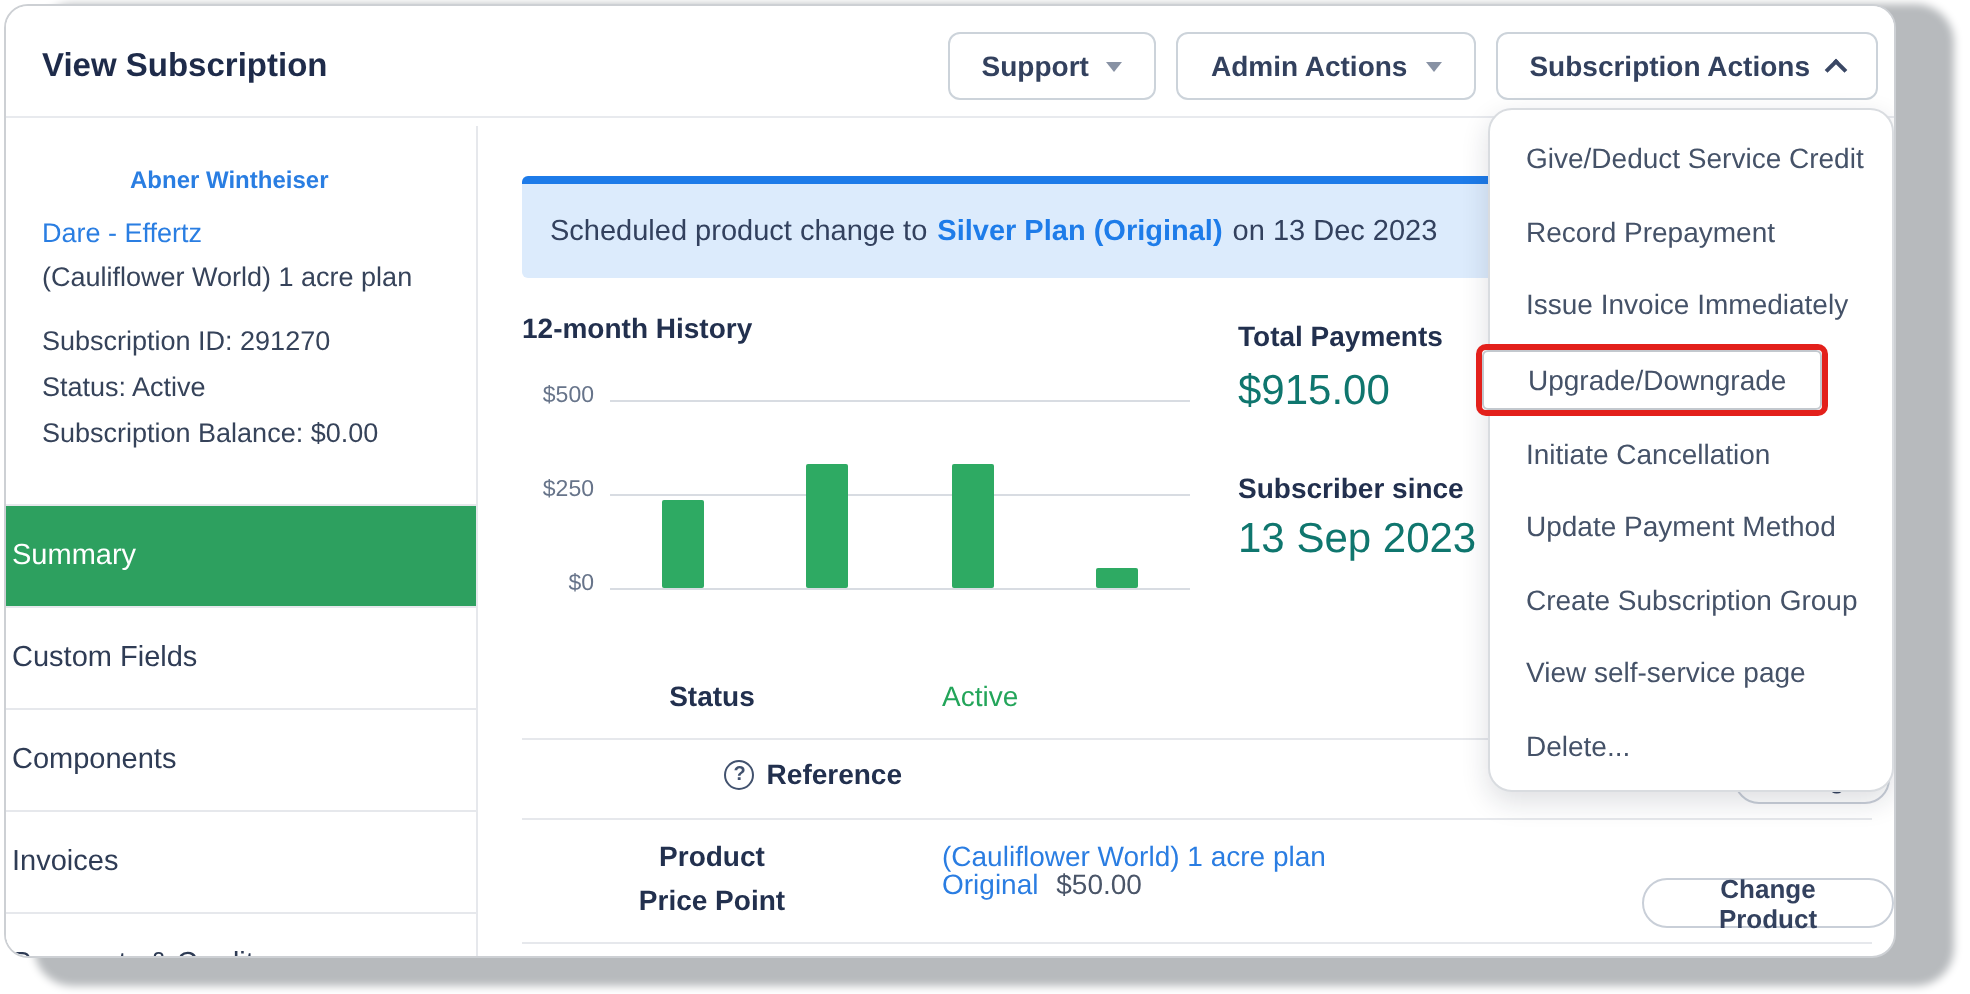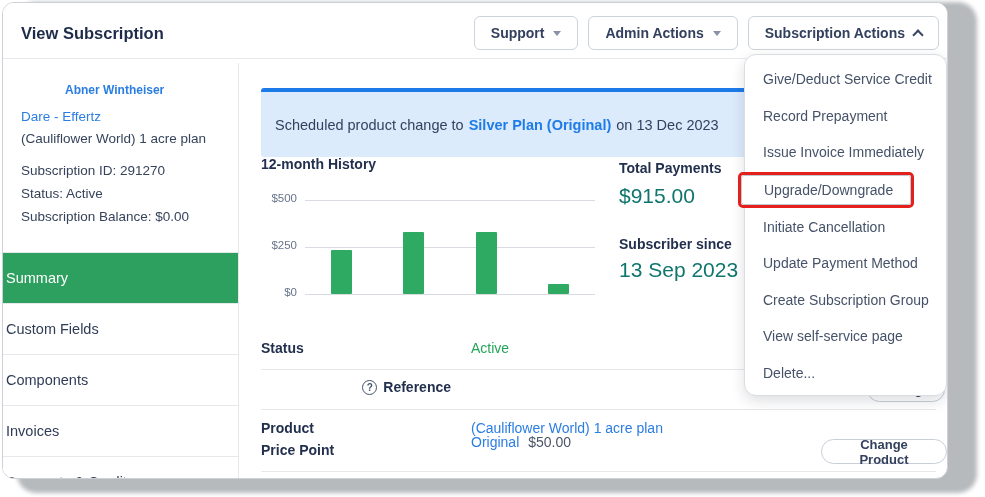--- a/index.html
+++ b/index.html
@@ -29,38 +29,38 @@
   .cust-name { position:absolute; left:18px; top:20px; font-size:12px; font-weight:700; color:#2a7ee2; cursor:pointer;margin-left:44px; }
   .site-link { position:absolute; left:18px; top:46px; font-size:13.5px; color:#2a7ee2; cursor:pointer; }
   .plan-line { position:absolute; left:18px; top:68px; font-size:13.5px; color:#36435a; }
   .meta { position:absolute; left:18px; top:96px; font-size:13.5px; color:#36435a; line-height:23px; }
   .side-menu { position:absolute; left:0; top:189px; right:0; }
   .side-item { height:51px; line-height:51px; padding-left:3px; font-size:14.5px;
     color:#2f3c55; border-top:1px solid #e6e8ec; background:#fff; cursor:pointer; }
   .side-item.active { background:#2da05f; color:#fff; }
 
   
-  .banner { position:absolute; left:258px; top:85px; width:675px; height:69px;
+  .banner { position:absolute; left:258px; top:85px; width:675px; height:51px;
     background:#dcebfc; border-top:4px solid #1d7be9; border-radius:3px;
     display:flex; align-items:center; padding-left:14px; font-size:14.5px; color:#33415e; z-index:1; }
   .banner b { color:#1e7ce9; margin:15px 5px; cursor:pointer; }
 
   .chart { position:absolute; left:258px; top:153px; width:340px; height:150px; }
   .chart-title { font-size:14px; font-weight:700; color:#22304e; }
   .chart-plot { position:absolute; left:44px; top:44px; width:290px; height:94px; }
   .gridline { position:absolute; left:0; right:0; height:1px; background:#d8dce2; }
   .ytick { position:absolute; left:0; width:36px; text-align:right; font-size:11.5px; color:#67748a; }
   .bar { position:absolute; bottom:0; width:21px; border-radius:1px; }
 
   .stats { position:absolute; left:616px; top:157px; width:200px; color:#22304e; }
   .stat-label { position:absolute; font-size:14px; font-weight:700; }
   .stat-value { position:absolute; font-size:21px; color:#0f766e; }
 
   .hdiv { position:absolute; left:258px; width:675px; height:1px; background:#e6e8ec; }
-  .row-label { position:absolute; left:258px; width:190px; text-align:left;
+  .row-label { position:absolute; left:258px; width:190px; text-align:center;
     font-size:14px; font-weight:700; color:#22304e; }
   .row-value { position:absolute; left:468px; font-size:14px; color:#33415e; }
   .link { color:#2a7de2; cursor:pointer; }
   .status-active { color:#23a55a; }
   .ref-row { display:flex; justify-content:flex-end; align-items:center; }
   .qmark { display:inline-flex; width:15px; height:15px; border:1.5px solid #42526e; border-radius:50%;
     align-items:center; justify-content:center; font-size:10px; font-weight:700; color:#42526e;
     margin-right:6px; cursor:pointer; }
   .pill { position:absolute; height:25px; padding:0 14px; background:#fff; border:1px solid #c9cfd8;
     border-radius:13px; font-size:13px; font-weight:700; color:#33415e; cursor:pointer;

